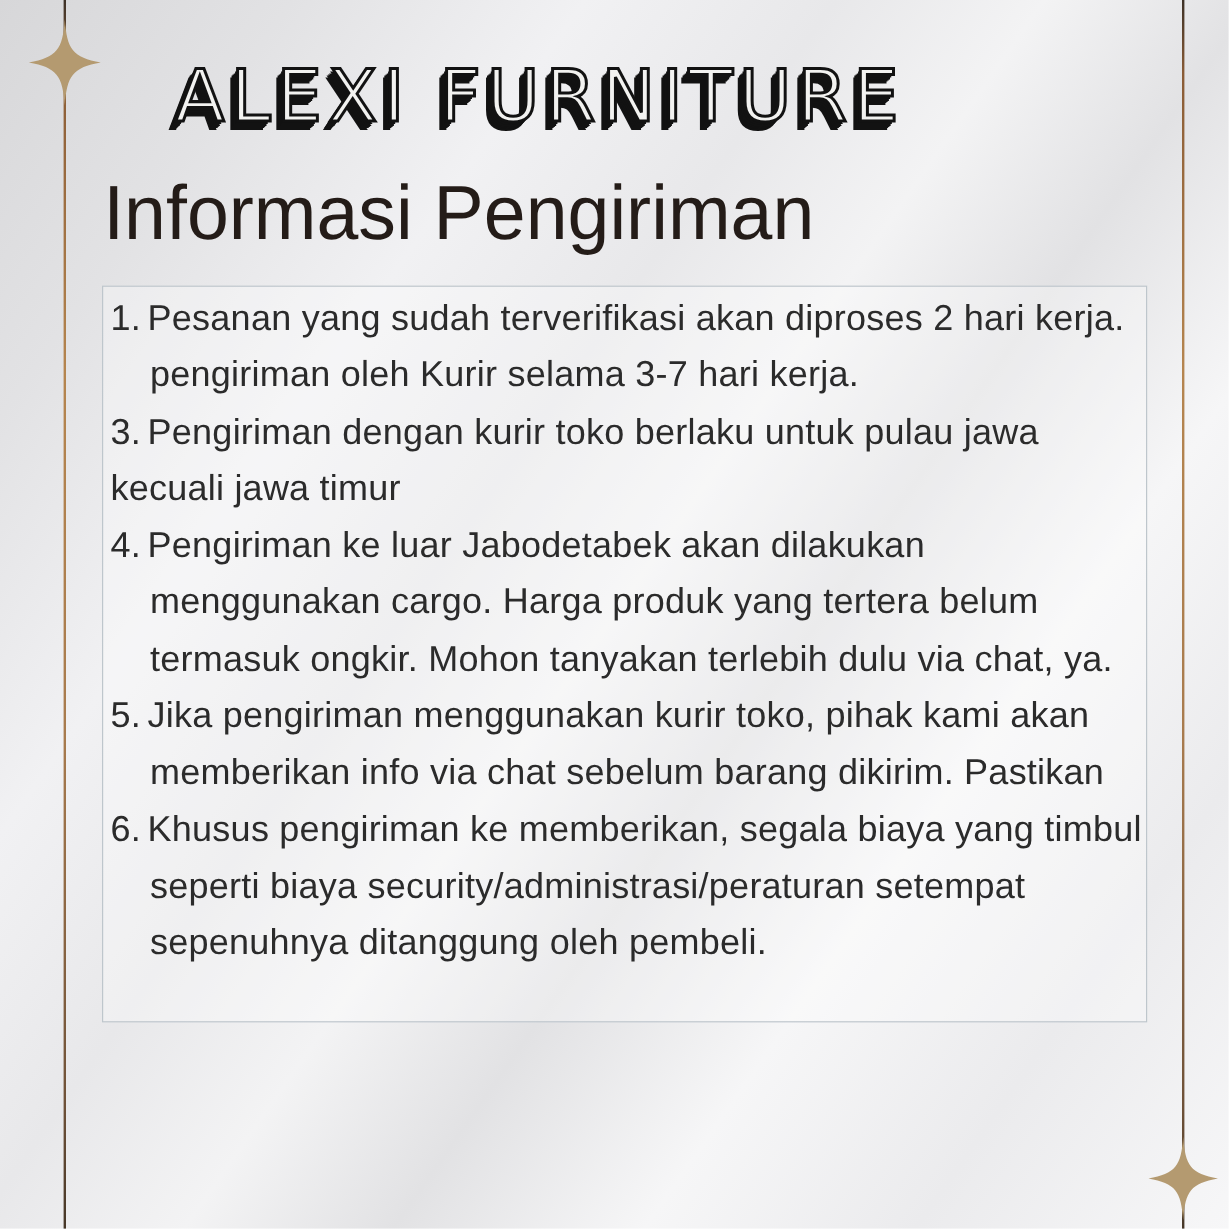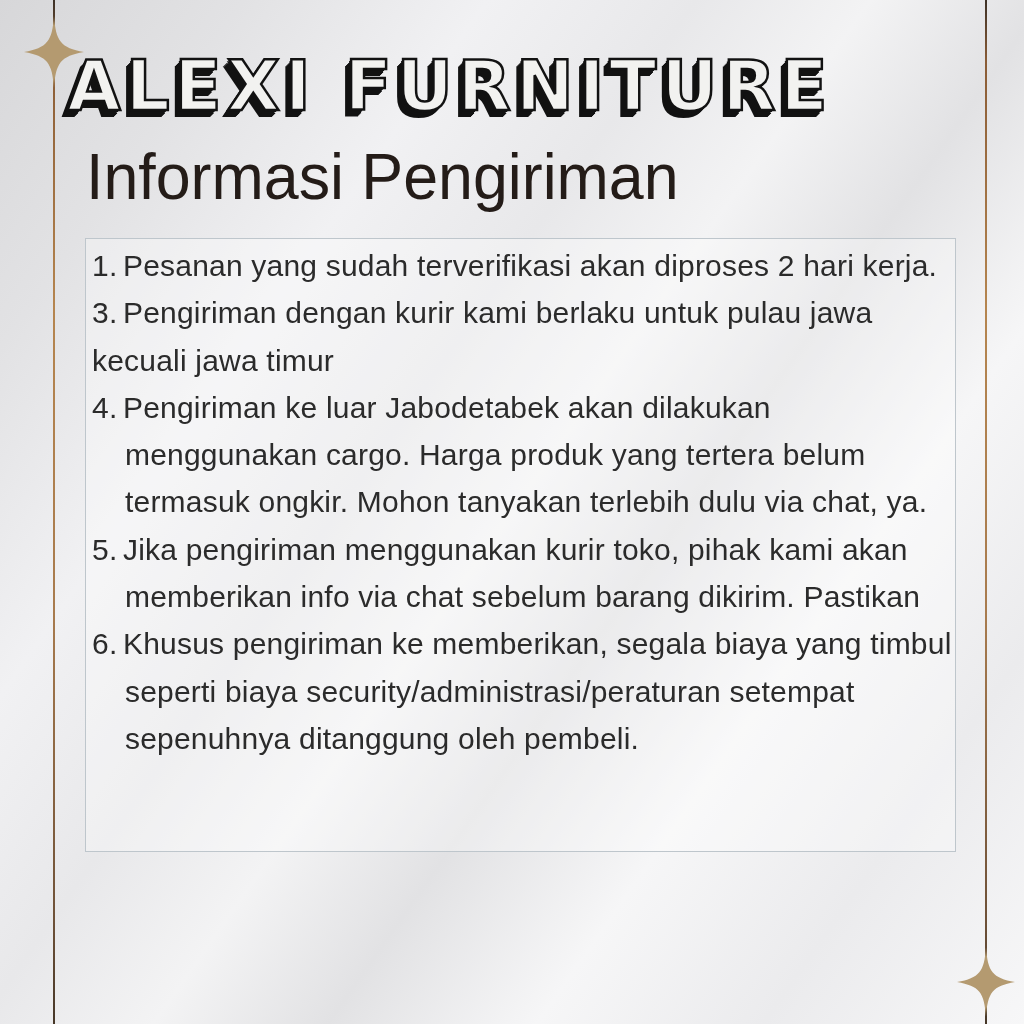--- a/index.html
+++ b/index.html
@@ -49,22 +49,22 @@
   .sparkle.bottom-right { left: 957px; top: 947px; width: 58px; height: 70px; }
 
   
   .brand {
     position: absolute;
     top: 46px;
     left: 0;
     width: 900px;
     text-align: center;
     font-family: "DejaVu Sans", sans-serif;
-    font-weight: 700;
-    font-size: 69px;
+    font-weight: 400;
+    font-size: 60px;
     letter-spacing: 5px;
     color: #f2f2f0;
     -webkit-text-stroke: 2.5px #121212;
     text-shadow:
       -2px 2px 0 #121212,
       -3px 4px 0 #121212,
       -4px 5px 0 #121212,
       -5px 6px 0 #121212,
       -6px 7px 0 #121212;
     white-space: nowrap;
@@ -129,24 +129,25 @@
 
   <div class="page-title">Informasi Pengiriman</div>
 
   <div class="info-box">
 
     <div class="list-item">
       <div class="line"><span class="num">1.</span><span class="txt">Pesanan yang sudah terverifikasi akan diproses 2 hari kerja.</span></div>
     </div>
 
     <div class="list-item">
+      <div class="line indent"><span class="txt">pengiriman oleh Kurir selama 3-7 hari kerja.</span></div>
     </div>
 
     <div class="list-item">
-      <div class="line"><span class="num">3.</span><span class="txt">Pengiriman dengan kurir kami berlaku untuk pulau jawa</span></div>
+      <div class="line"><span class="num">3.</span><span class="txt">Pengiriman dengan kurir toko berlaku untuk pulau jawa</span></div>
       <div class="line flush"><span class="txt">kecuali jawa timur</span></div>
     </div>
 
     <div class="list-item">
       <div class="line"><span class="num">4.</span><span class="txt">Pengiriman ke luar Jabodetabek akan dilakukan</span></div>
       <div class="line indent"><span class="txt">menggunakan cargo. Harga produk yang tertera belum</span></div>
       <div class="line indent"><span class="txt">termasuk ongkir. Mohon tanyakan terlebih dulu via chat, ya.</span></div>
     </div>
 
     <div class="list-item">

